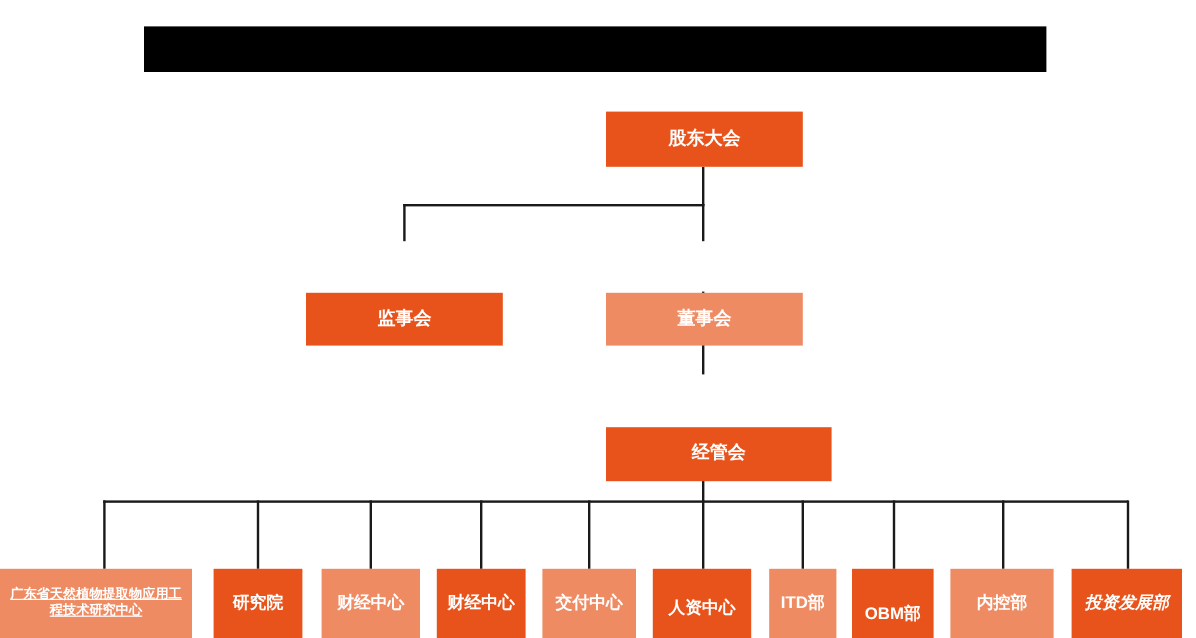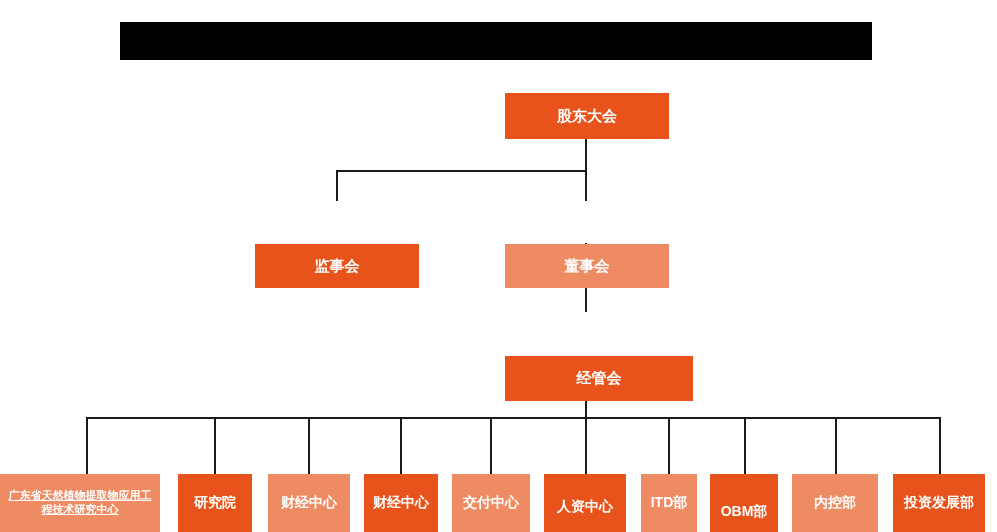--- a/index.html
+++ b/index.html
@@ -90,15 +90,15 @@
   <div class="node light node-leaf" style="left:452px;top:474px;width:78px;height:58px;">交付中心</div>
 
   <div class="node dark node-leaf" style="left:544px;top:474px;width:82px;height:66px;">人资中心</div>
 
   <div class="node light node-leaf" style="left:641px;top:474px;width:56px;height:58px;">ITD部</div>
 
   <div class="node dark node-leaf" style="left:710px;top:474px;width:68px;height:76px;">OBM部</div>
 
   <div class="node light node-leaf" style="left:792px;top:474px;width:86px;height:58px;">内控部</div>
 
-  <div class="node dark node-leaf" style="left:893px;top:474px;width:92px;height:58px;">投资发展部</div>
+  <div class="node dark node-leaf" style="left:893px;top:474px;width:92px;height:58px;font-style:italic;">投资发展部</div>
 
 </div>
 
 </body></html>

